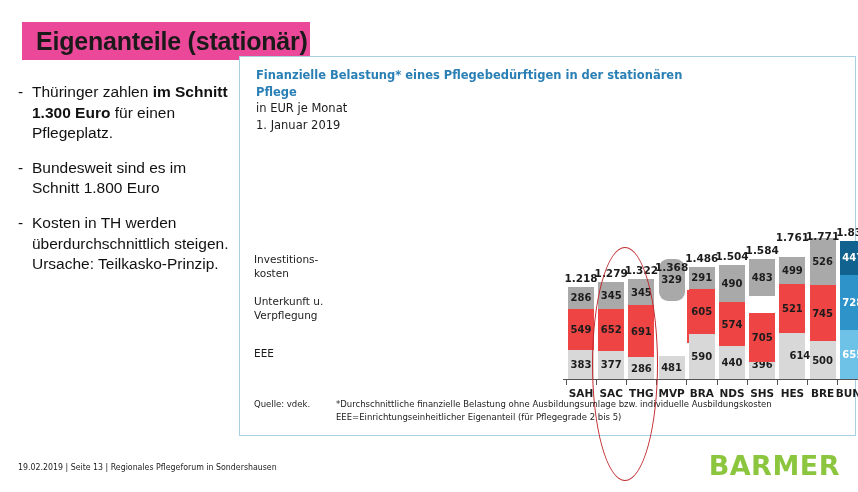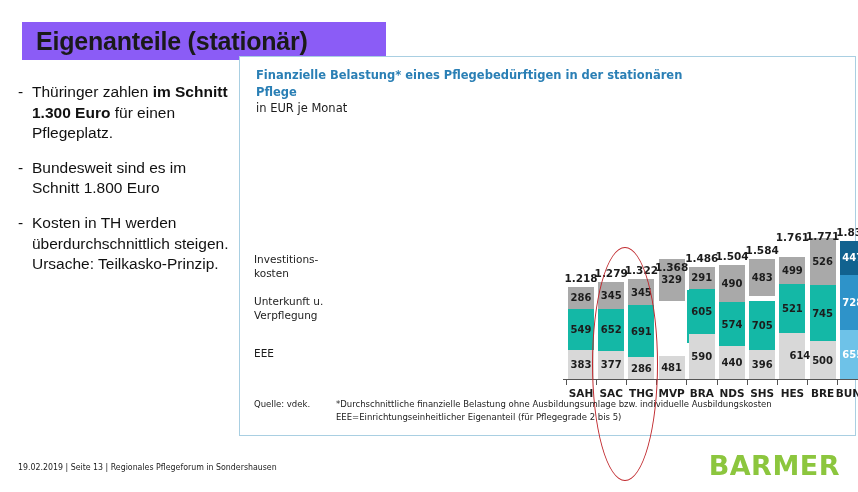--- a/index.html
+++ b/index.html
@@ -7,22 +7,22 @@
     width:858px;height:492px;
     background:#ffffff;
     font-family:"Liberation Sans",sans-serif;
     overflow:hidden;
     position:relative;
   }
 
   
   #title-banner{
     position:absolute;left:22px;top:22px;
-    width:364px;height:38px;
-    background:#8b5cf6;
+    width:288px;height:38px;
+    background:#ec4899;
     display:flex;align-items:center;
   }
   #title-text{
     font-size:25px;font-weight:bold;color:#1a1a1a;
     padding-left:14px;letter-spacing:-0.2px;line-height:1;
   }
 
   
   #bullets{
     position:absolute;left:18px;top:82px;width:212px;
@@ -94,21 +94,21 @@
     position:absolute;bottom:0;width:26px;
   }
   .seg{
     position:absolute;left:0;width:100%;
     display:flex;align-items:center;justify-content:center;
     font-size:10px;font-weight:bold;
     font-family:"DejaVu Sans",sans-serif;
     box-sizing:border-box;
   }
   .seg.s-inv{background:#a9a9a9;color:#1c1c1c;}
-  .seg.s-unt{background:#14b8a6;color:#1c1c1c;}
+  .seg.s-unt{background:#ef4444;color:#1c1c1c;}
   .seg.s-eee{background:#d8d8d8;color:#1c1c1c;}
   .bar.hl .seg.s-inv{background:#11628f;color:#ffffff;}
   .bar.hl .seg.s-unt{background:#2e93c9;color:#ffffff;}
   .bar.hl .seg.s-eee{background:#6ec2e8;color:#ffffff;}
 
   .totlabel{
     position:absolute;
     font-size:10.5px;font-weight:bold;color:#1c1c1c;
     font-family:"DejaVu Sans",sans-serif;
     white-space:nowrap;text-align:center;width:34px;
@@ -185,20 +185,21 @@
       <div class="bullet-dash">-</div>
       <div class="bullet-txt">Kosten in TH werden überdurchschnittlich steigen. Ursache: Teilkasko-Prinzip.</div>
     </div>
   </div>
 
 <div id="chart-card">
 
   <div id="chart-head">
     <div class="head-line1">Finanzielle Belastung* eines Pflegebedürftigen in der stationären Pflege</div>
     <div class="head-line2">in EUR je Monat</div>
+    <div class="head-line3">1. Januar 2019</div>
   </div>
 
 
   <div id="plot">
     <div class="rowlabel" id="rowlabel-inv">Investitions-<br>kosten</div>
     <div class="rowlabel" id="rowlabel-unt">Unterkunft u.<br>Verpflegung</div>
     <div class="rowlabel" id="rowlabel-eee">EEE</div>
     <div id="axisline" style="left: 323px; top: 322px; width: 519.2px;"></div>
   <div class="bar" style="left: 328px; bottom: 58px; height: 91.9449px;">
         <div class="seg s-eee" style="height: 28.9121px; bottom: 0px;">383</div>
@@ -220,21 +221,21 @@
         <div class="seg s-eee" style="height: 21.5897px; bottom: 0px;">286</div>
         <div class="seg s-unt" style="height: 52.1625px; bottom: 21.5897px;">691</div>
         <div class="seg s-inv" style="height: 26.0435px; bottom: 73.7522px;">345</div>
       </div>
       <div class="totlabel" style="left: 384.4px; top: 207.204px;">1.322</div>
       <div class="tick" style="left: 385.9px; top: 323px;"></div>
       <div class="xlabel" style="left: 384.4px; top: 330px;">THG</div>
       <div class="bar" style="left: 418.6px; bottom: 58px; height: 103.268px;">
         <div class="seg s-eee" style="height: 23px; bottom: 0px;">481</div>
         <div class="seg s-unt" style="height: 53px; bottom: 36.3099px; margin-left: 28px;">558</div>
-        <div class="seg s-inv" style="height: 42px; bottom: 78.4325px;">329</div>
+        <div class="seg s-inv" style="height: 42px; bottom: 78.4325px; border-radius: 9px;">329</div>
       </div>
       <div class="totlabel" style="left: 414.6px; top: 203.732px;">1.368</div>
       <div class="tick" style="left: 416.1px; top: 323px;"></div>
       <div class="xlabel" style="left: 414.6px; top: 330px;">MVP</div>
       <div class="bar" style="left: 448.8px; bottom: 58px; height: 112.176px;">
         <div class="seg s-eee" style="height: 44.5382px; bottom: 0px;">590</div>
         <div class="seg s-unt" style="height: 45.6705px; bottom: 44.5382px;">605</div>
         <div class="seg s-inv" style="height: 21.9671px; bottom: 90.2087px;">291</div>
       </div>
       <div class="totlabel" style="left: 444.8px; top: 194.824px;">1.486</div>
@@ -243,21 +244,21 @@
       <div class="bar" style="left: 479px; bottom: 58px; height: 113.535px;">
         <div class="seg s-eee" style="height: 33.2149px; bottom: 0px;">440</div>
         <div class="seg s-unt" style="height: 43.3304px; bottom: 33.2149px;">574</div>
         <div class="seg s-inv" style="height: 36.9893px; bottom: 76.5453px;">490</div>
       </div>
       <div class="totlabel" style="left: 475px; top: 193.465px;">1.504</div>
       <div class="tick" style="left: 476.5px; top: 323px;"></div>
       <div class="xlabel" style="left: 475px; top: 330px;">NDS</div>
       <div class="bar" style="left: 509.2px; bottom: 58px; height: 119.574px;">
         <div class="seg s-eee" style="height: 29.8934px; bottom: 0px;">396</div>
-        <div class="seg s-unt" style="height: 49px; bottom: 29px; text-align: center;">705</div>
+        <div class="seg s-unt" style="height: 49px; bottom: 17px; text-align: center;">705</div>
         <div class="seg s-inv" style="height: 36.4609px; bottom: 83.1128px;">483</div>
       </div>
       <div class="totlabel" style="left: 505.2px; top: 187.426px;">1.584</div>
       <div class="tick" style="left: 506.7px; top: 323px;"></div>
       <div class="xlabel" style="left: 505.2px; top: 330px;">SHS</div>
       <div class="bar" style="left: 539.4px; bottom: 58px; height: 132.935px;">
         <div class="seg s-eee" style="height: 46.3499px; bottom: 0px; padding-left: 15px;">614</div>
         <div class="seg s-unt" style="height: 48.9165px; bottom: 46.3499px;">521</div>
         <div class="seg s-inv" style="height: 27px; bottom: 95.2664px;">499</div>
       </div>

